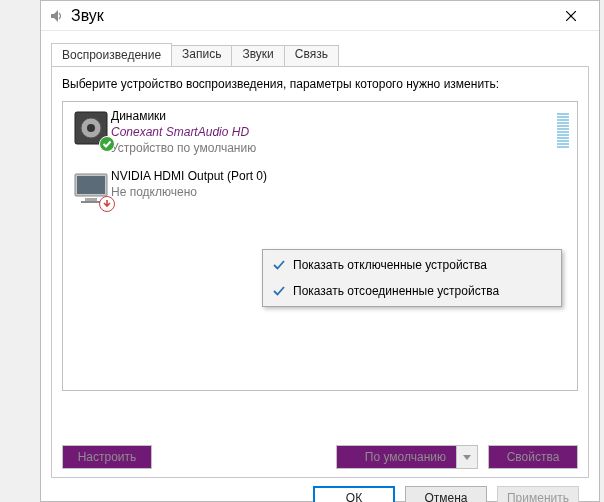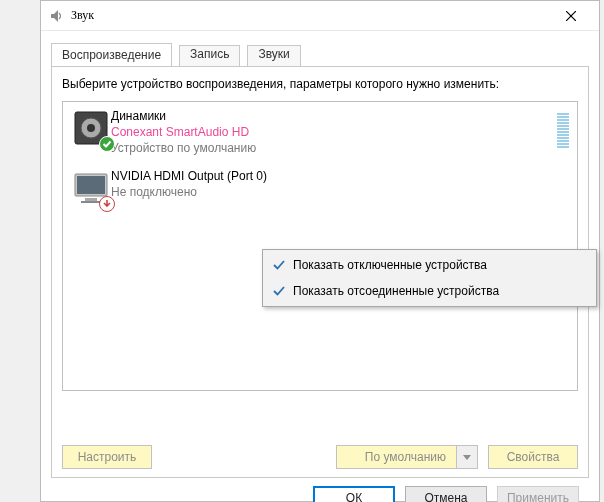--- a/index.html
+++ b/index.html
@@ -13,30 +13,30 @@
     border: 1px solid #bbb;
   }
   .titlebar {
     height: 30px;
     display: flex; align-items: center;
     padding: 0 8px;
     background: #fff;
     border-bottom: 1px solid #e8e8e8;
   }
   .titlebar .icon { width: 16px; height: 16px; margin-right: 6px; }
-  .titlebar .title { flex: 1; color: #000; font-size: 12px; font-family: Liberation Serif, serif; }
+  .titlebar .title { flex: 1; color: #000; font-size: 16px; }
   .titlebar .close {
     width: 40px; height: 28px;
     display: flex; align-items: center; justify-content: center;
     font-size: 16px; color: #333;
   }
 
   .content { padding: 6px 10px 0 10px; }
 
-  .tabs { display: flex; gap: 8px; margin-top: 6px; }
+  .tabs { display: flex; gap: 0; margin-top: 6px; }
   .tab {
     padding: 4px 10px;
     background: #fff;
     border: 1px solid #c8c8c8;
     border-bottom: none;
     margin-right: -1px;
     color: #333;
     position: relative;
   }
   .tab.active {
@@ -75,40 +75,40 @@
     position: relative;
     flex-shrink: 0;
   }
   .badge {
     position: absolute;
     right: -4px; bottom: -4px;
     width: 16px; height: 16px;
   }
   .devinfo { flex: 1; line-height: 1.35; }
   .devinfo .name { color: #000; }
-  .devinfo .sub  { color: #ec4899; }
+  .devinfo .sub  { color: #701a75; font-style: italic; }
   .devinfo .stat { color: #7a7a7a; }
 
   .level {
     width: 12px; height: 40px;
     display: flex; flex-direction: column; gap: 1px;
     justify-content: flex-end;
   }
   .level .seg {
     height: 2px; background: #9ecfe8;
   }
 
   .btnrow {
     position: absolute;
     left: 10px; right: 10px; bottom: 8px;
     display: flex; align-items: center;
   }
   .btn {
     min-width: 90px; height: 24px;
-    background: #fef9c3;
+    background: #701a75;
     border: 1px solid #c2c2c2;
     color: #8d8d8d;
     display: inline-flex; align-items: center; justify-content: center;
     padding: 0 10px;
   }
   .splitbtn { display: inline-flex; }
   .splitbtn .btn { border-right: none; padding-left: 28px; }
   .splitbtn .drop {
     width: 22px; height: 24px;
     background: #efefef;
@@ -128,21 +128,21 @@
     border: 1px solid #b0b0b0;
     color: #222;
     display: inline-flex; align-items: center; justify-content: center;
   }
   .dbtn.focus { border: 2px solid #0078d7; background: #fff; }
   .dbtn.disabled { color: #9b9b9b; border-color: #cfcfcf; }
 
   .context-menu {
     position: absolute;
     left: 262px; top: 249px;
-    width: 335px;
+    width: 300px;
     background: #f2f2f2;
     border: 1px solid #a7a7a7;
     box-shadow: 2px 2px 4px rgba(0,0,0,0.25);
     padding: 2px;
     z-index: 10;
   }
   .context-menu .mi {
     display: flex; align-items: center;
     height: 26px;
     padding: 0 8px 0 28px;
@@ -173,20 +173,21 @@
         <line x1="10" y1="0" x2="0" y2="10" stroke="#000" stroke-width="1.2"></line>
       </svg>
     </div>
   </div>
 
   <div class="content">
     <div class="tabs">
       <div class="tab active">Воспроизведение</div>
       <div class="tab">Запись</div>
       <div class="tab">Звуки</div>
+      <div class="tab">Связь</div>
     </div>
 
     <div class="tabpanel">
       <div class="instruction">Выберите устройство воспроизведения, параметры которого нужно изменить:</div>
 
       <div class="device-list">
 
         <div class="device">
           <div class="devicon">
             <svg viewBox="0 0 40 40" width="40" height="40">

